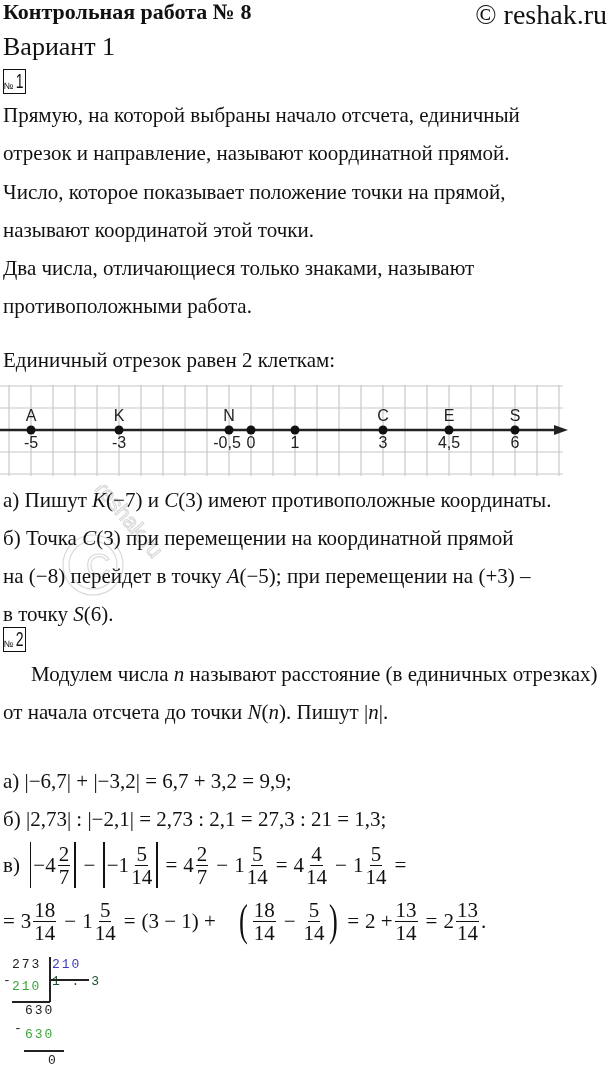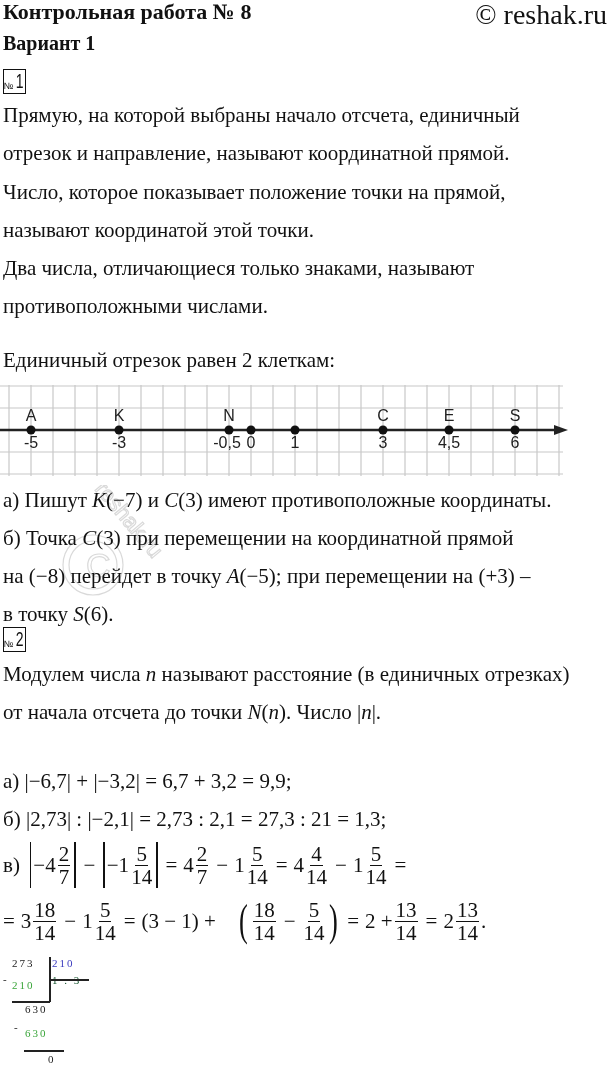--- a/index.html
+++ b/index.html
@@ -3,60 +3,60 @@
 <meta charset="utf-8">
 <style>
   html, body { margin: 0; padding: 0; background: #ffffff; }
   body {
     width: 610px; height: 1081px; position: relative; overflow: hidden;
     font-family: "Liberation Serif", serif; color: #111; font-size: 21px;
   }
   .abs { position: absolute; white-space: nowrap; }
   .hdr-title { left: 3px; top: -1px; font-size: 22px; font-weight: bold; }
   .hdr-copy { right: 3px; top: -1px; font-size: 28px; }
-  .variant { left: 3px; top: 32px; font-size: 20px; font-weight: bold; }
+  .variant { left: 3px; top: 32px; font-size: 26px; font-weight: normal; }
   .nbox {
     position: absolute; border: 1.6px solid #111; width: 23px; height: 25px;
     font-family: "Liberation Sans", sans-serif; display: flex; align-items: flex-end;
     justify-content: center; box-sizing: border-box; padding-bottom: 2px;
   }
   .nbox .ns { font-size: 9px; line-height: 10px; margin-right: 1px; }
   .nbox .nn { font-size: 20px; line-height: 20px; transform: scaleX(0.7); display:inline-block; }
   .line { left: 3px; font-size: 21px; }
   .i { font-style: italic; }
   .watermark {
     position: absolute; left: 48px; top: 485px; width: 120px; height: 130px;
     pointer-events: none; opacity: 0.55;
   }
   .frac { display: inline-flex; flex-direction: column; align-items: center; vertical-align: middle; line-height: 22px; margin: 0 2px; }
   .frac .num { border-bottom: 1.2px solid #111; padding: 0 1px; }
   .bar { display:inline-block; width:1.4px; height:46px; background:#111; vertical-align: middle; margin: 0 2px; }
   .paren { display:inline-block; font-size: 44px; line-height: 40px; vertical-align: middle; transform: scaleX(0.6); }
   .mathrow { left: 3px; display: flex; align-items: center; font-size: 21px; }
-  .div-wrap { position: absolute; left: 0; top: 955px; width: 120px; height: 126px; font-family: Liberation Serif, serif; font-size: 11px; }
+  .div-wrap { position: absolute; left: 0; top: 955px; width: 120px; height: 126px; font-family: Liberation Mono, monospace; font-size: 13px; }
   .div-wrap span { position: absolute; letter-spacing: 2px; }
 </style>
 </head>
 <body>
 
 <div class="abs hdr-title">Контрольная работа № 8</div>
 <div class="abs hdr-copy">© reshak.ru</div>
 <div class="abs variant">Вариант 1</div>
 
 <div class="nbox" style="left:3px; top:69px;">
   <span class="ns">№</span>
   <span class="nn">1</span>
 </div>
 
 <div class="abs line" style="top:103px;">Прямую, на которой выбраны начало отсчета, единичный</div>
 <div class="abs line" style="top:141px;">отрезок и направление, называют координатной прямой.</div>
 <div class="abs line" style="top:180px;">Число, которое показывает положение точки на прямой,</div>
 <div class="abs line" style="top:218px;">называют координатой этой точки.</div>
 <div class="abs line" style="top:256px;text-align:right;">Два числа, отличающиеся только знаками, называют</div>
-<div class="abs line" style="top:294px;">противоположными числами.</div>
+<div class="abs line" style="top:294px;">противоположными работа.</div>
 
 <div class="abs line" style="top:348px;">Единичный отрезок равен 2 клеткам:</div>
 
 <svg class="abs" style="left:0; top:380px;" width="610" height="100">
   <g stroke="#c8c8c8" stroke-width="1.2">
     <line x1="9" y1="5" x2="9" y2="96"></line>
       <line x1="31" y1="5" x2="31" y2="96"></line>
     <line x1="53" y1="5" x2="53" y2="96"></line>
       <line x1="75" y1="5" x2="75" y2="96"></line>
     <line x1="97" y1="5" x2="97" y2="96"></line>
@@ -135,25 +135,25 @@
 </div>
 <div class="abs line" style="top:602px;">
   <span>в точку </span><span class="i">S</span><span>(6).</span>
 </div>
 
 <div class="nbox" style="left:3px; top:627px;">
   <span class="ns">№</span>
   <span class="nn">2</span>
 </div>
 
-<div class="abs line" style="top:662px;">
+<div class="abs line" style="top:662px;margin-left:28px;">
   <span>Модулем числа </span><span class="i">n</span><span> называют расстояние (в единичных отрезках)</span>
 </div>
 <div class="abs line" style="top:700px;">
-  <span>от начала отсчета до точки </span><span class="i">N</span><span>(</span><span class="i">n</span><span>).  Число |</span><span class="i">n</span><span>|.</span>
+  <span>от начала отсчета до точки </span><span class="i">N</span><span>(</span><span class="i">n</span><span>).  Пишут |</span><span class="i">n</span><span>|.</span>
 </div>
 
 <div class="abs line" style="top:769px;">а) |−6,7| + |−3,2| = 6,7 + 3,2 = 9,9;</div>
 <div class="abs line" style="top:807px;text-align:right;">б) |2,73| : |−2,1| = 2,73 : 2,1 = 27,3 : 21 = 1,3;</div>
 
 <div class="abs mathrow" style="top:836px; height:58px;">
   <span style="margin-right:8px;">в)</span>
   <span class="bar"></span>
   <span>−4</span>
   <span class="frac">

